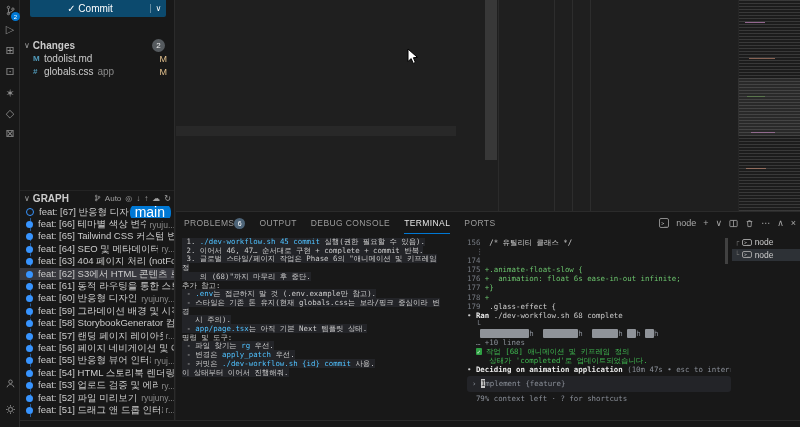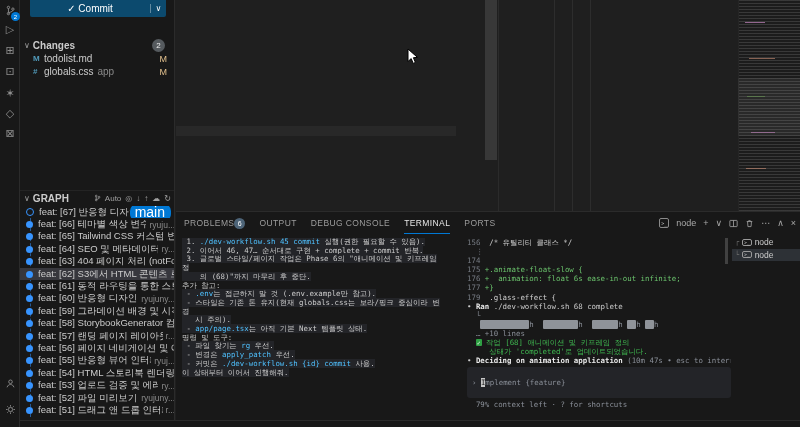--- a/index.html
+++ b/index.html
@@ -86,21 +86,21 @@
   .prof-ico { border:1px solid #8a8a8a; border-radius:2px; font-size:5px; padding:1px 1px; color:#bdbdbd;
     font-family:"DejaVu Sans Mono",monospace; }
   .term-left { position:absolute; left:6px; top:26px; width:282px; height:210px; overflow:hidden;
     font-family:"DejaVu Sans Mono",monospace; font-size:7.4px; line-height:8.7px; }
   .term-right { position:absolute; left:291px; top:26px; width:264px; height:183px; overflow:hidden;
     font-family:"DejaVu Sans Mono",monospace; font-size:7.4px; line-height:9.1px; }
   .tl { white-space:pre; }
   .tl-inner { white-space:pre; }
   .boxed .tl-inner { background:#232428; }
   .inputbox { margin:2px 0; }
-  .inputbox .tl-inner { display:block; background:#232428; border-radius:3px; padding:11px 5px; }
+  .inputbox .tl-inner { display:block; background:#232428; border-radius:3px; padding:3px 5px; }
   .t-fg{color:#cccccc;} .t-b{color:#eaeaea; font-weight:bold;} .t-dim{color:#8a8f98;}
   .t-link{color:#4fc1ff;} .t-add{color:#6bc46d;} .t-ctx{color:#d0d0d0;} .t-num{color:#757a82;}
   .t-grn{color:#3fb950;} .t-blk{background:#8f9399; color:#8f9399; border-radius:1px;}
   .t-cur{background:#c8c8c8; color:#1b1b1b;}
   .term-tree { position:absolute; left:556px; top:24px; width:68px; }
   .trow { height:12.5px; display:flex; align-items:center; gap:3px; color:#cccccc; font-size:8.5px;
     padding-left:3px; }
   .trow.sel { background:#2d3136; }
   .tguide { color:#6d6d6d; font-size:7px; font-family:"DejaVu Sans Mono",monospace; }
   .tico { border:1px solid #9a9a9a; border-radius:2px; font-size:4.5px; color:#cfcfcf; padding:0 1px;
@@ -512,20 +512,21 @@
         <div class="tl"><span class="tl-inner"></span></div>
         <div class="tl boxed"><span class="tl-inner"><span class="t-fg">이 상태부터 이어서 진행해줘.</span></span></div>
       </div>
     <div class="term-right">
         <div class="tl"><span class="tl-inner"><span class="t-num">156  </span><span class="t-ctx">/* 유틸리티 클래스 */</span></span></div>
         <div class="tl"><span class="tl-inner"><span class="t-num">  ⋮</span></span></div>
         <div class="tl"><span class="tl-inner"><span class="t-num">174</span></span></div>
         <div class="tl"><span class="tl-inner"><span class="t-num">175 </span><span class="t-add">+.animate-float-slow {</span></span></div>
         <div class="tl"><span class="tl-inner"><span class="t-num">176 </span><span class="t-add">+  animation: float 6s ease-in-out infinite;</span></span></div>
         <div class="tl"><span class="tl-inner"><span class="t-num">177 </span><span class="t-add">+}</span></span></div>
+        <div class="tl"><span class="tl-inner"><span class="t-num">178 </span><span class="t-add">+</span></span></div>
         <div class="tl"><span class="tl-inner"><span class="t-num">179  </span><span class="t-ctx">.glass-effect {</span></span></div>
         <div class="tl"><span class="tl-inner"></span></div>
         <div class="tl"><span class="tl-inner"><span class="t-fg">• </span><span class="t-b">Ran </span><span class="t-fg">./dev-workflow.sh 68 complete</span></span></div>
         <div class="tl"><span class="tl-inner"><span class="t-dim">  └</span></span></div>
         <div class="tl"><span class="tl-inner"><span class="t-fg">   </span><span class="t-blk">           </span><span class="t-dim">h  </span><span class="t-blk">        </span><span class="t-dim">h  </span><span class="t-blk">      </span><span class="t-dim">h </span><span class="t-blk">  </span><span class="t-dim">h </span><span class="t-blk">  </span><span class="t-dim">h</span></span></div>
         <div class="tl"><span class="tl-inner"><span class="t-dim">  … +10 lines</span></span></div>
         <div class="tl"><span class="tl-inner"><span class="t-fg">  </span><span class="t-chk">✓</span><span class="t-grn"> 작업 [68] 애니메이션 및 키프레임 정의</span></span></div>
         <div class="tl"><span class="tl-inner"><span class="t-grn">     상태가 'completed'로 업데이트되었습니다.</span></span></div>
         <div class="tl"><span class="tl-inner"></span></div>
         <div class="tl"><span class="tl-inner"><span class="t-fg">• </span><span class="t-b">Deciding on animation application</span><span class="t-dim"> (10m 47s • esc to interrupt)</span></span></div>

